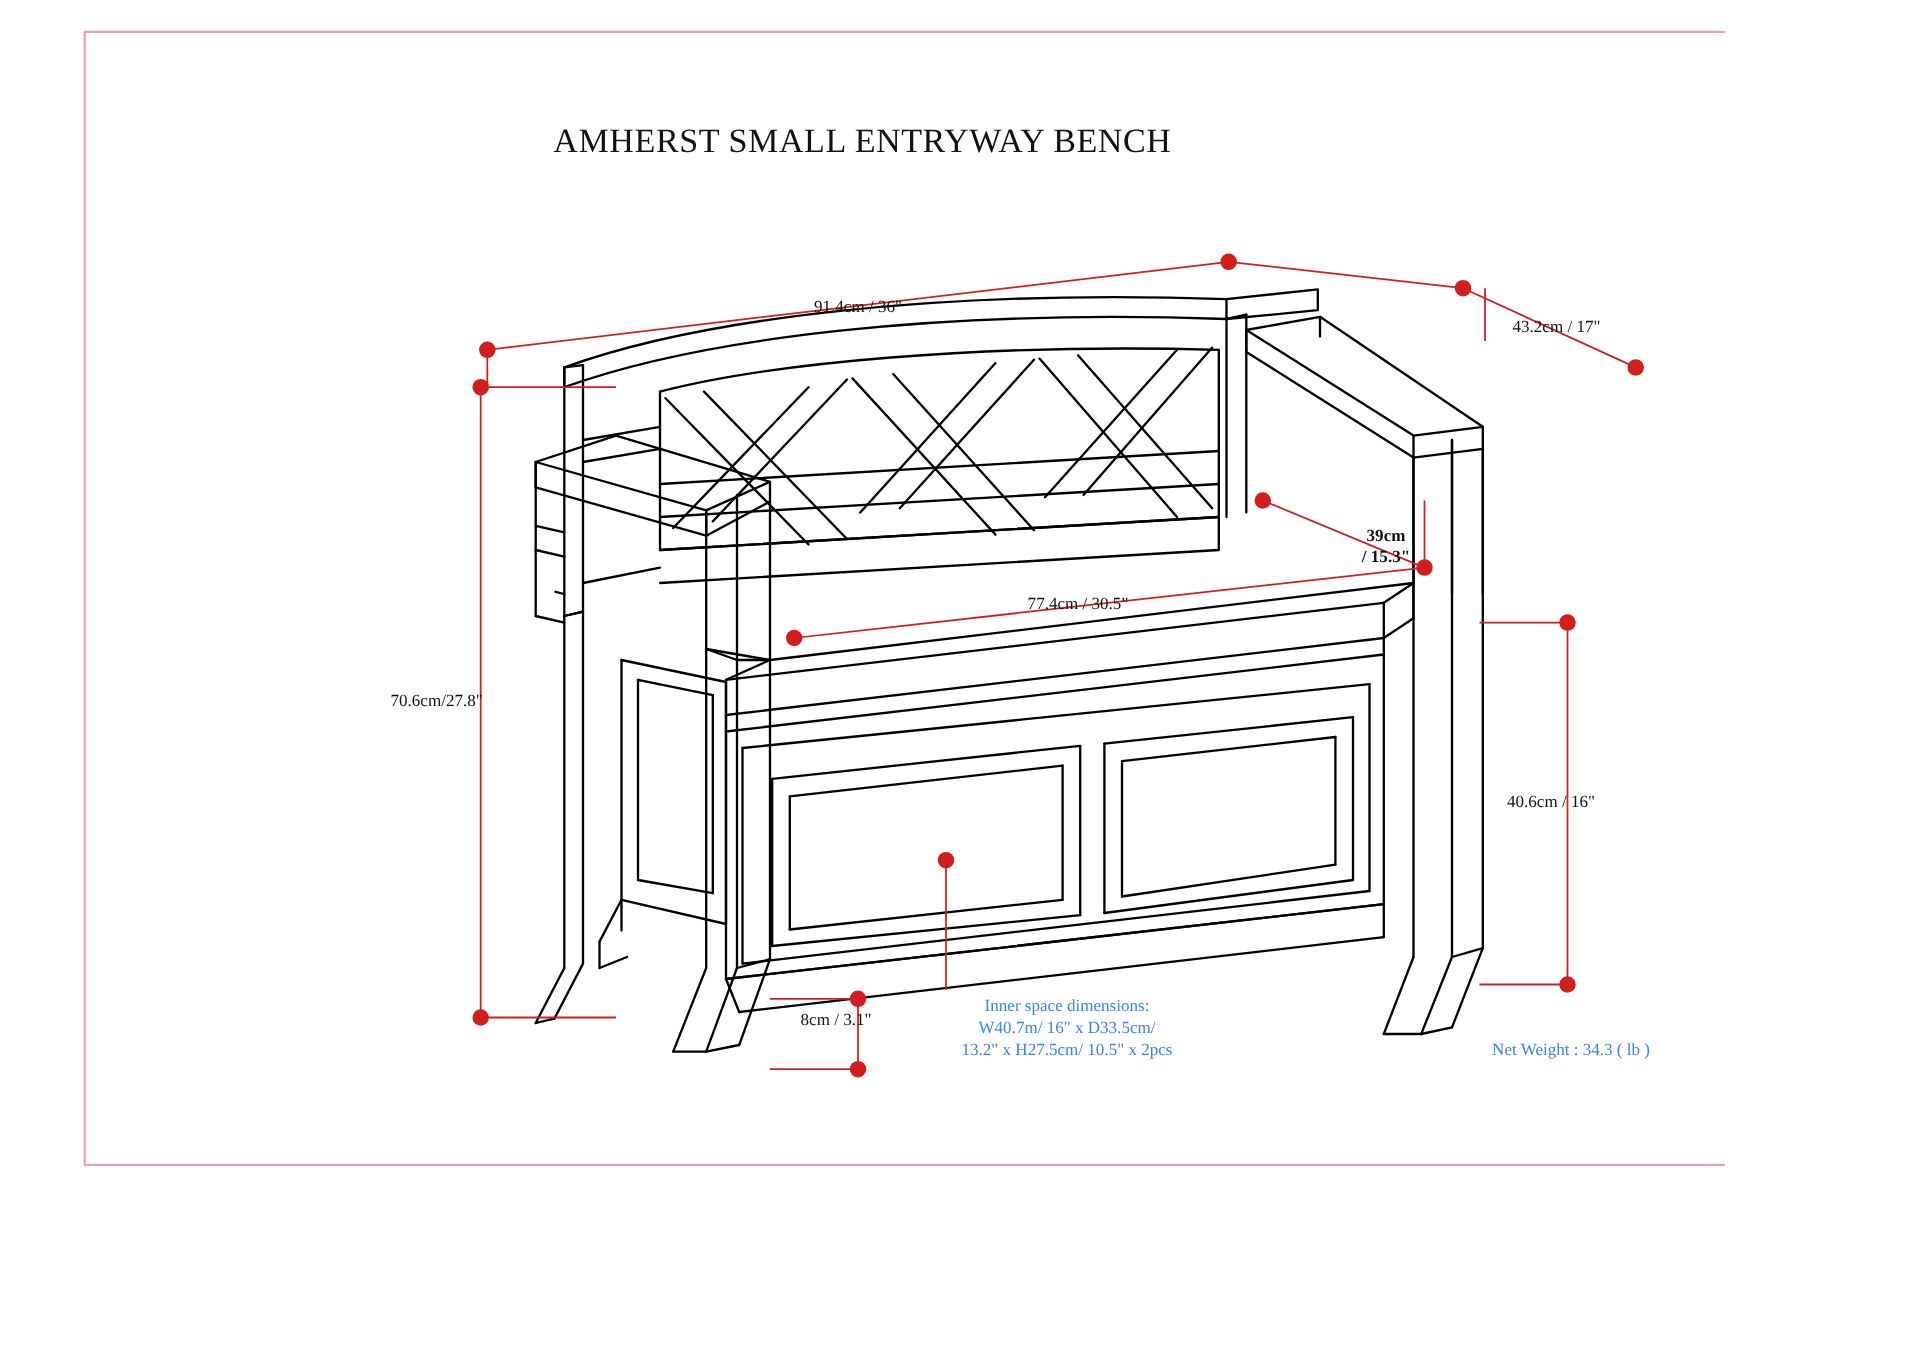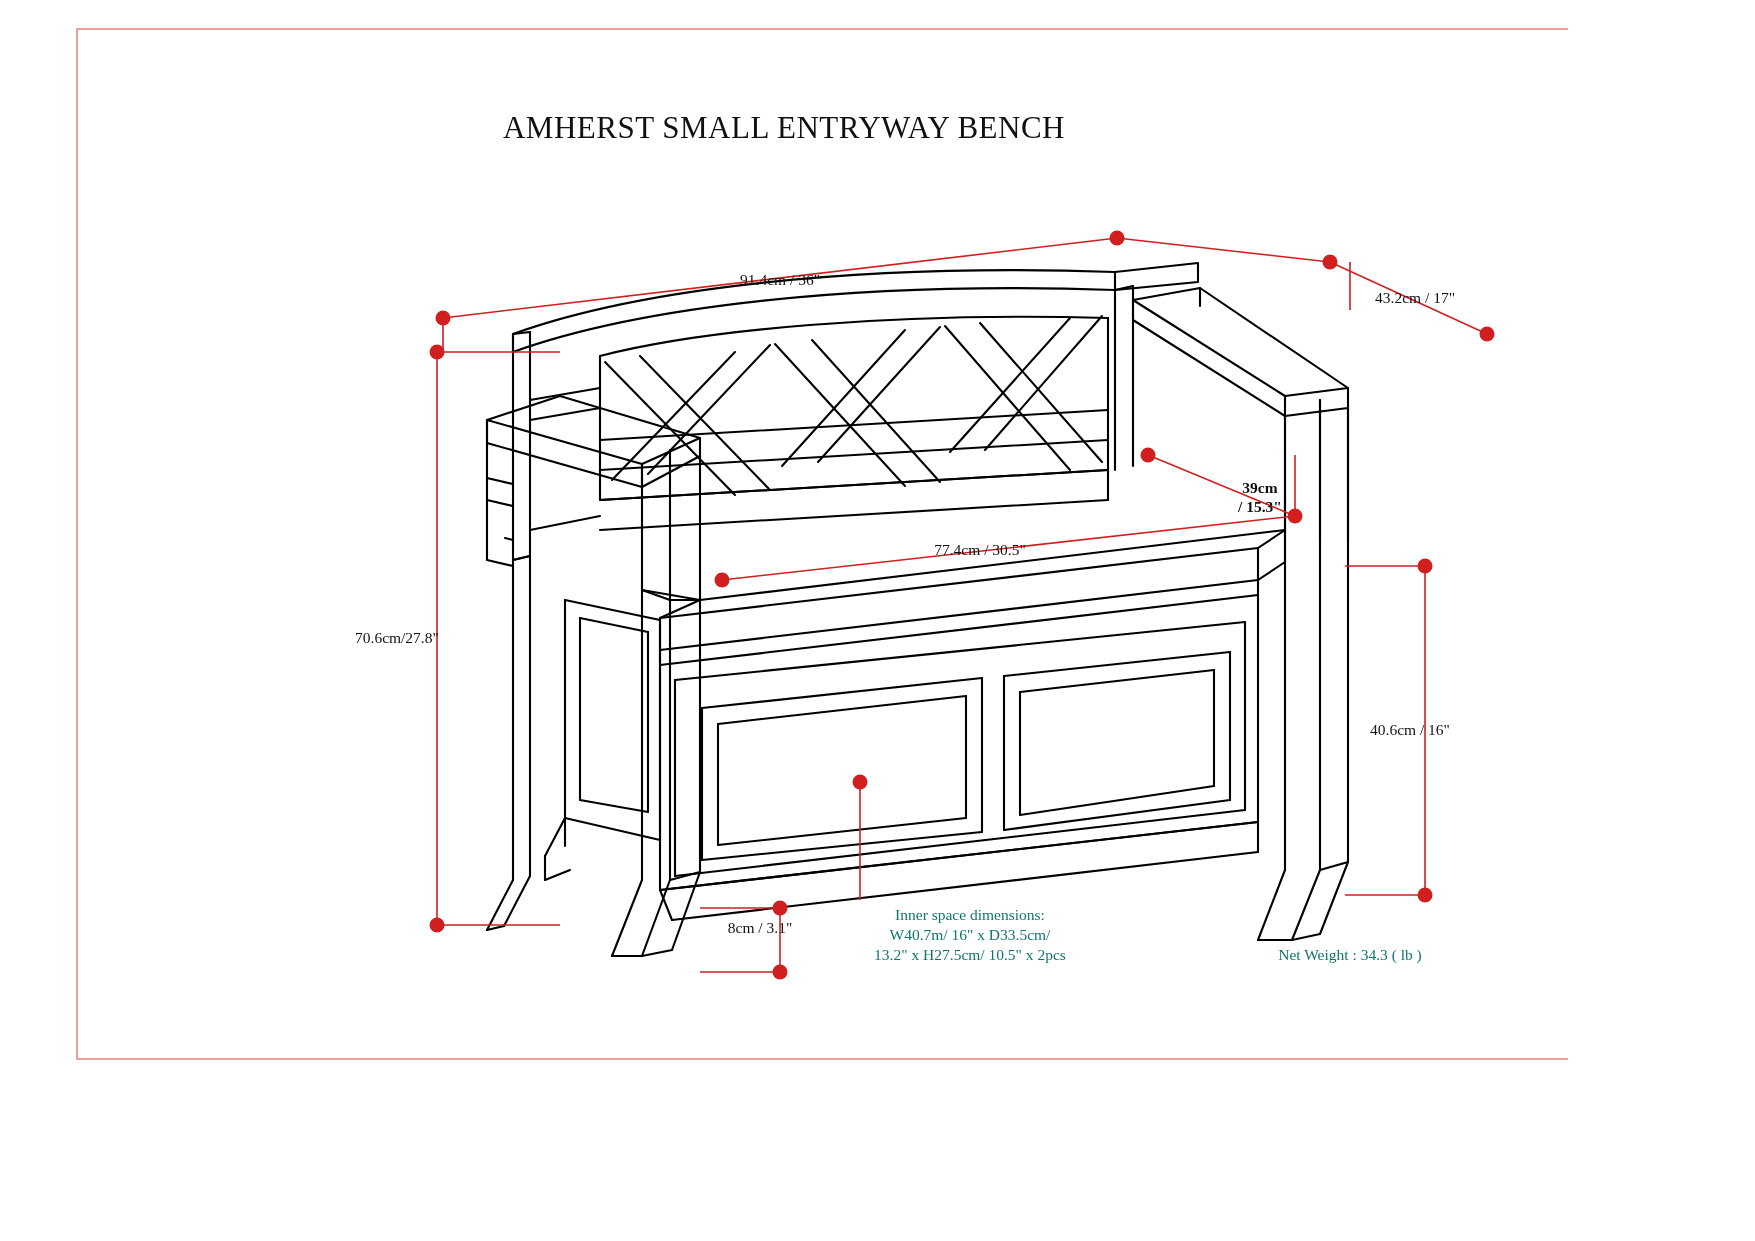--- a/index.html
+++ b/index.html
@@ -45,21 +45,21 @@
     position: absolute;
     font-size: 15.5px;
     color: #111111;
     white-space: pre;
     text-align: center;
     line-height: 1.25;
   }
   .note {
     position: absolute;
     font-size: 15.5px;
-    color: #0f766e;
+    color: #3b82f6;
     text-align: center;
     line-height: 1.3;
     white-space: pre;
   }
 </style>
 </head>
 <body>
 
 <div id="page">
 
@@ -296,15 +296,15 @@
   <div class="dim-label" style="left:355px; top:628px; width:190px; text-align:left;">70.6cm/27.8"</div>
 
   <div class="dim-label" style="left:1370px; top:720px; width:190px; text-align:left;">40.6cm / 16"</div>
 
   <div class="dim-label" style="left:695px; top:918px; width:130px;">8cm / 3.1"</div>
 
   <div class="note" style="left:790px; top:905px; width:360px;">Inner space dimensions:
 W40.7m/ 16" x D33.5cm/
 13.2" x H27.5cm/ 10.5" x 2pcs</div>
 
-  <div class="note" style="left:1200px; top:945px; width:300px; text-align:center;">Net Weight : 34.3 ( lb )</div>
+  <div class="note" style="left:1200px; top:945px; width:300px; text-align:right;">Net Weight : 34.3 ( lb )</div>
 
 </div>
 
 </body></html>

